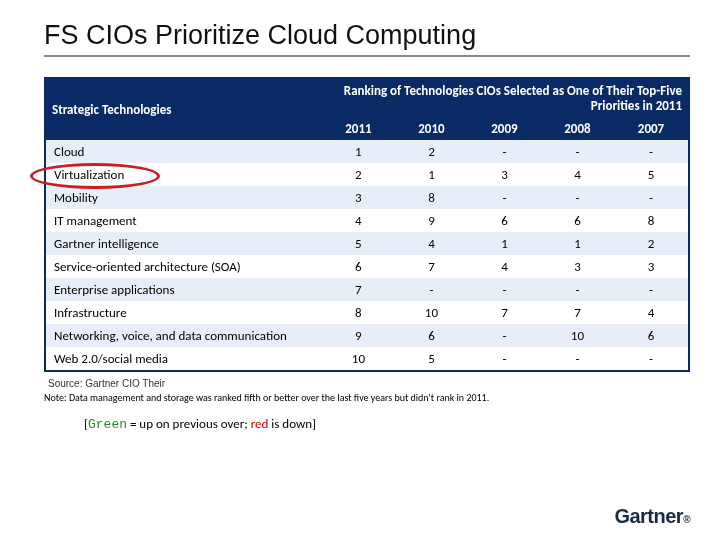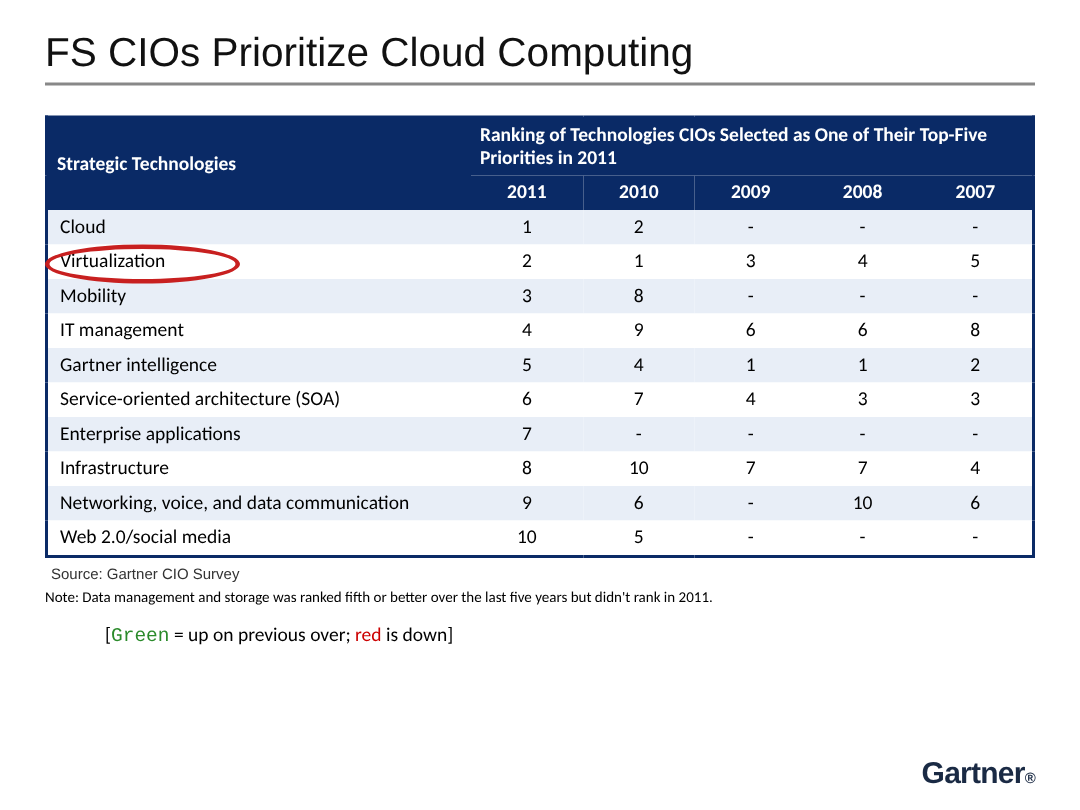--- a/index.html
+++ b/index.html
@@ -5,21 +5,21 @@
   * { box-sizing: border-box; }
   html, body {
     margin: 0; padding: 0;
     width: 720px; height: 540px;
     font-family: Calibri, Arial, sans-serif;
     background: #fff;
     color: #000;
   }
   .slide {
     width: 720px; height: 540px;
-    padding: 20px 30px 12px 30px;
+    padding: 20px 30px 12px 44px;
     position: relative;
   }
   h1.title {
     font-family: Arial, sans-serif;
     font-size: 27px;
     font-weight: 400;
     margin: 0 0 4px 0;
     color: #111;
   }
   .title-rule {
@@ -41,21 +41,21 @@
     background: #0a2a66;
     color: #fff;
     font-weight: 700;
     font-size: 13px;
   }
   .tbl thead tr.hdr1 th.rowhdr {
     text-align: left;
     width: 43%;
   }
   .tbl thead tr.hdr1 th.colspan {
-    text-align: left;
+    text-align: right;
   }
   .tbl thead tr.hdr2 th {
     background: #0a2a66;
     color: #fff;
     font-weight: 700;
     text-align: center;
     border-top: 0;
   }
   .tbl tbody td.techname {
     text-align: left;
@@ -207,21 +207,21 @@
           <td class="techname">Web 2.0/social media</td>
           <td>10</td>
           <td>5</td>
           <td>-</td>
           <td>-</td>
           <td>-</td>
         </tr>
       </tbody>
   </table>
 
-  <div class="source">Source: Gartner CIO Survey</div>
+  <div class="source">Source: Gartner CIO Their</div>
   <div class="note">Note: Data management and storage was ranked fifth or better over the last five years but didn't rank in 2011.</div>
   <div class="legend">
     <span>[</span><span class="green">Green</span><span> = up on previous over; </span><span class="red">red</span><span> is down]</span>
   </div>
 
   <div class="logo">
     <span>Gartner</span><sub>®</sub>
   </div>
 
   <div class="ellipse" id="hl" style="left: 30px; top: 163px; width: 130px; height: 26px;"></div>

